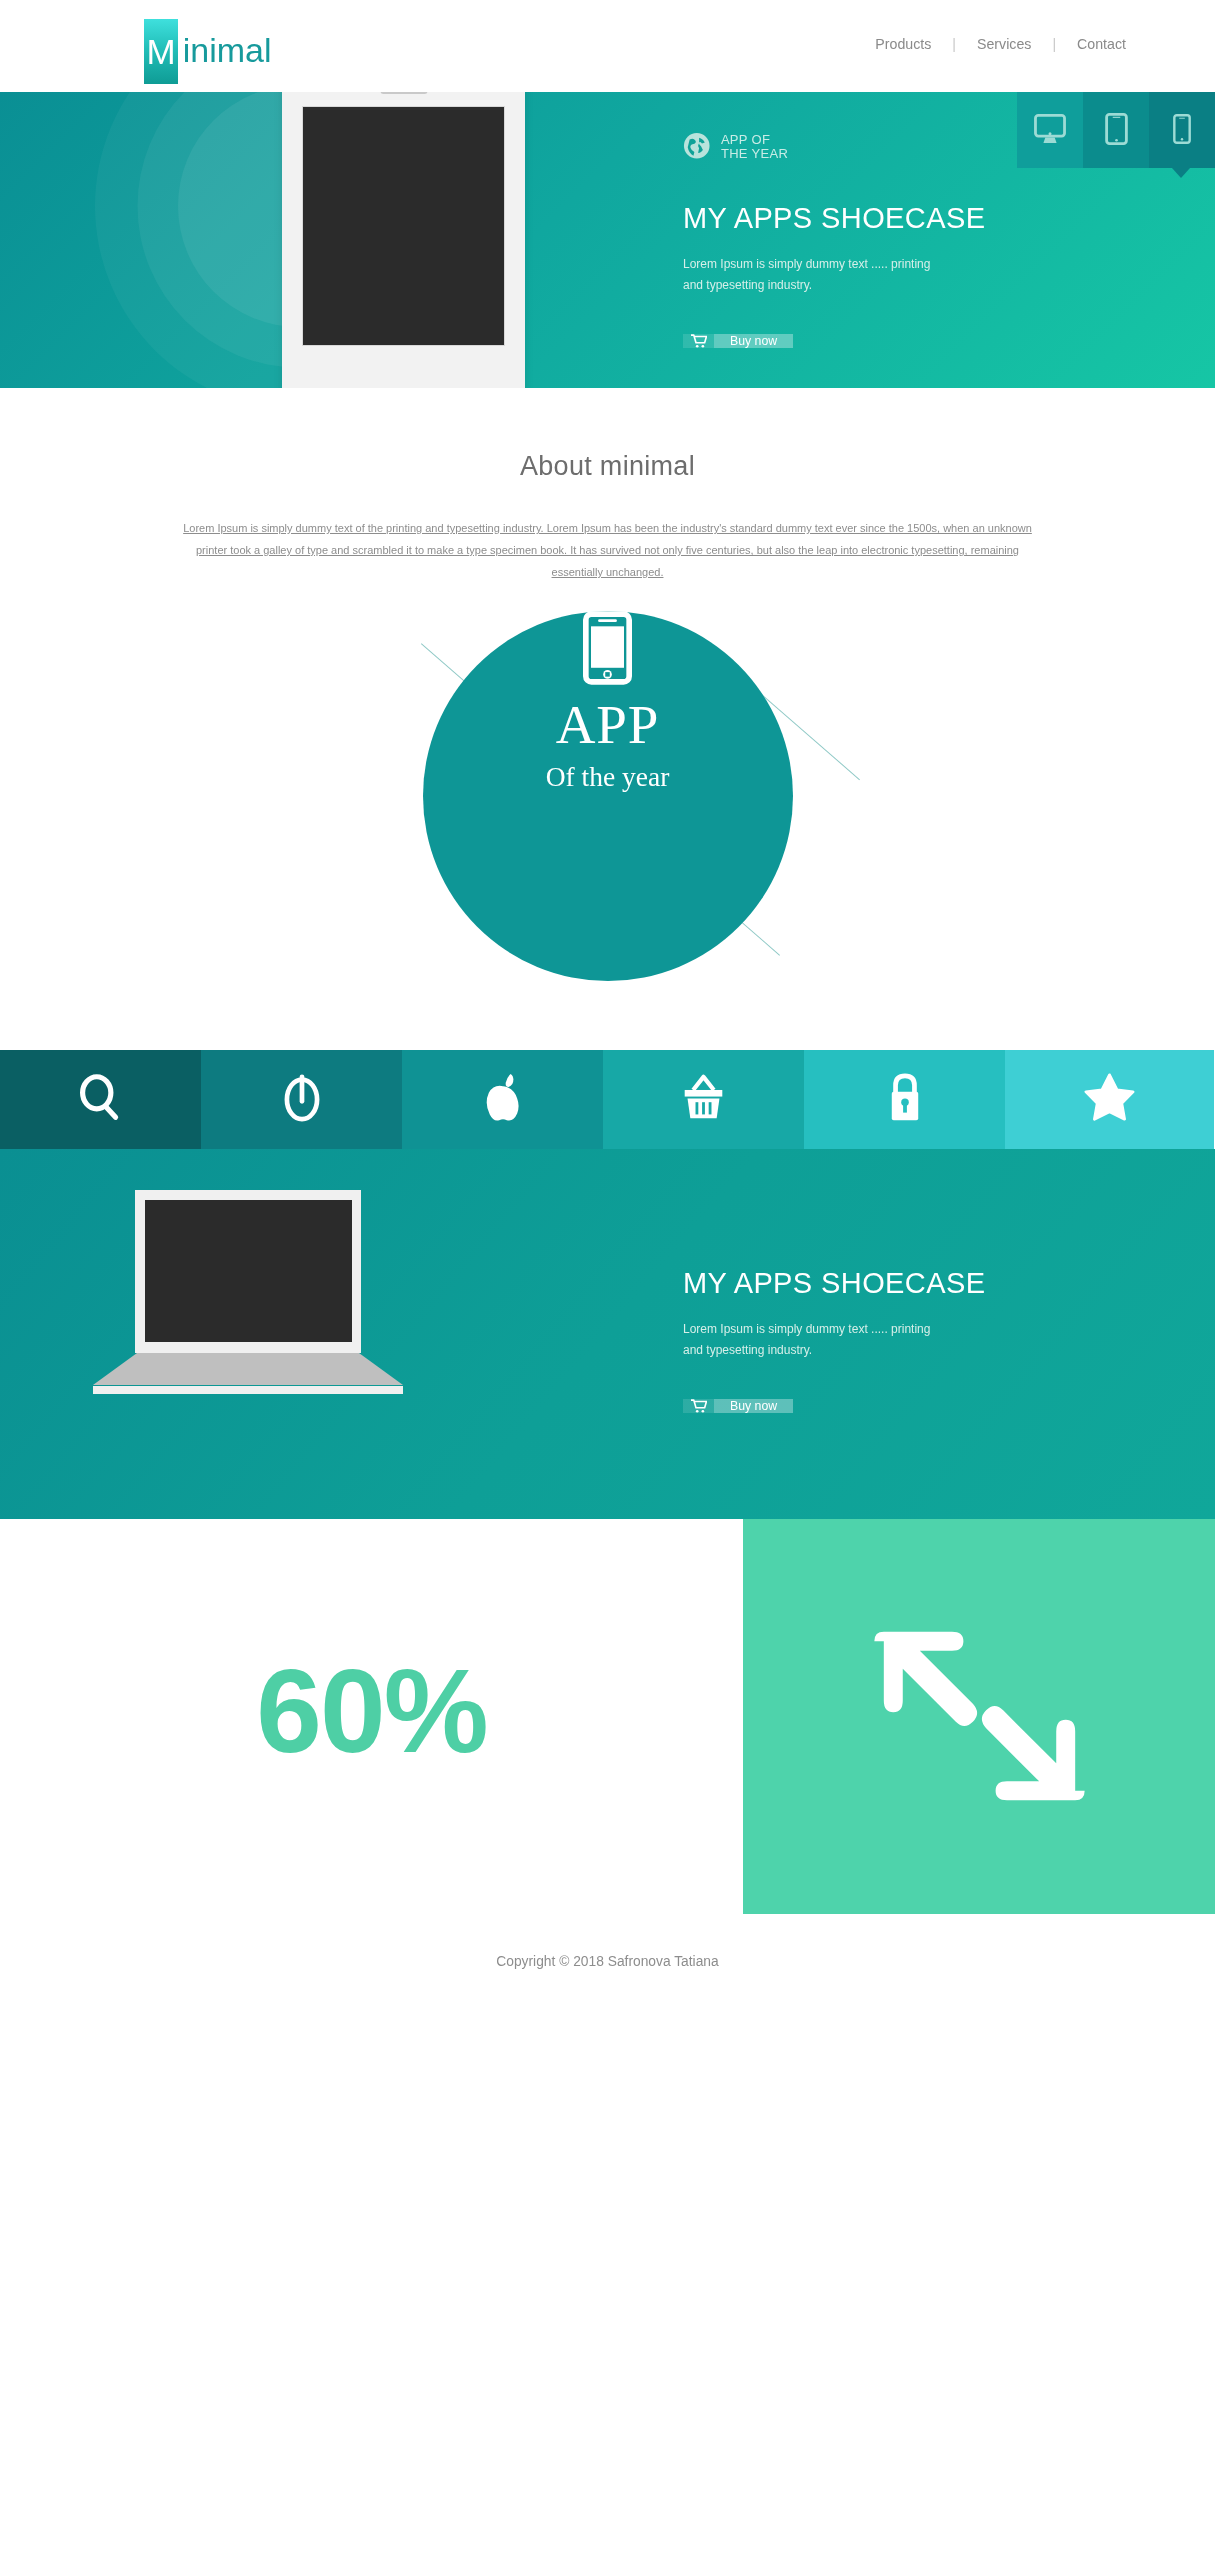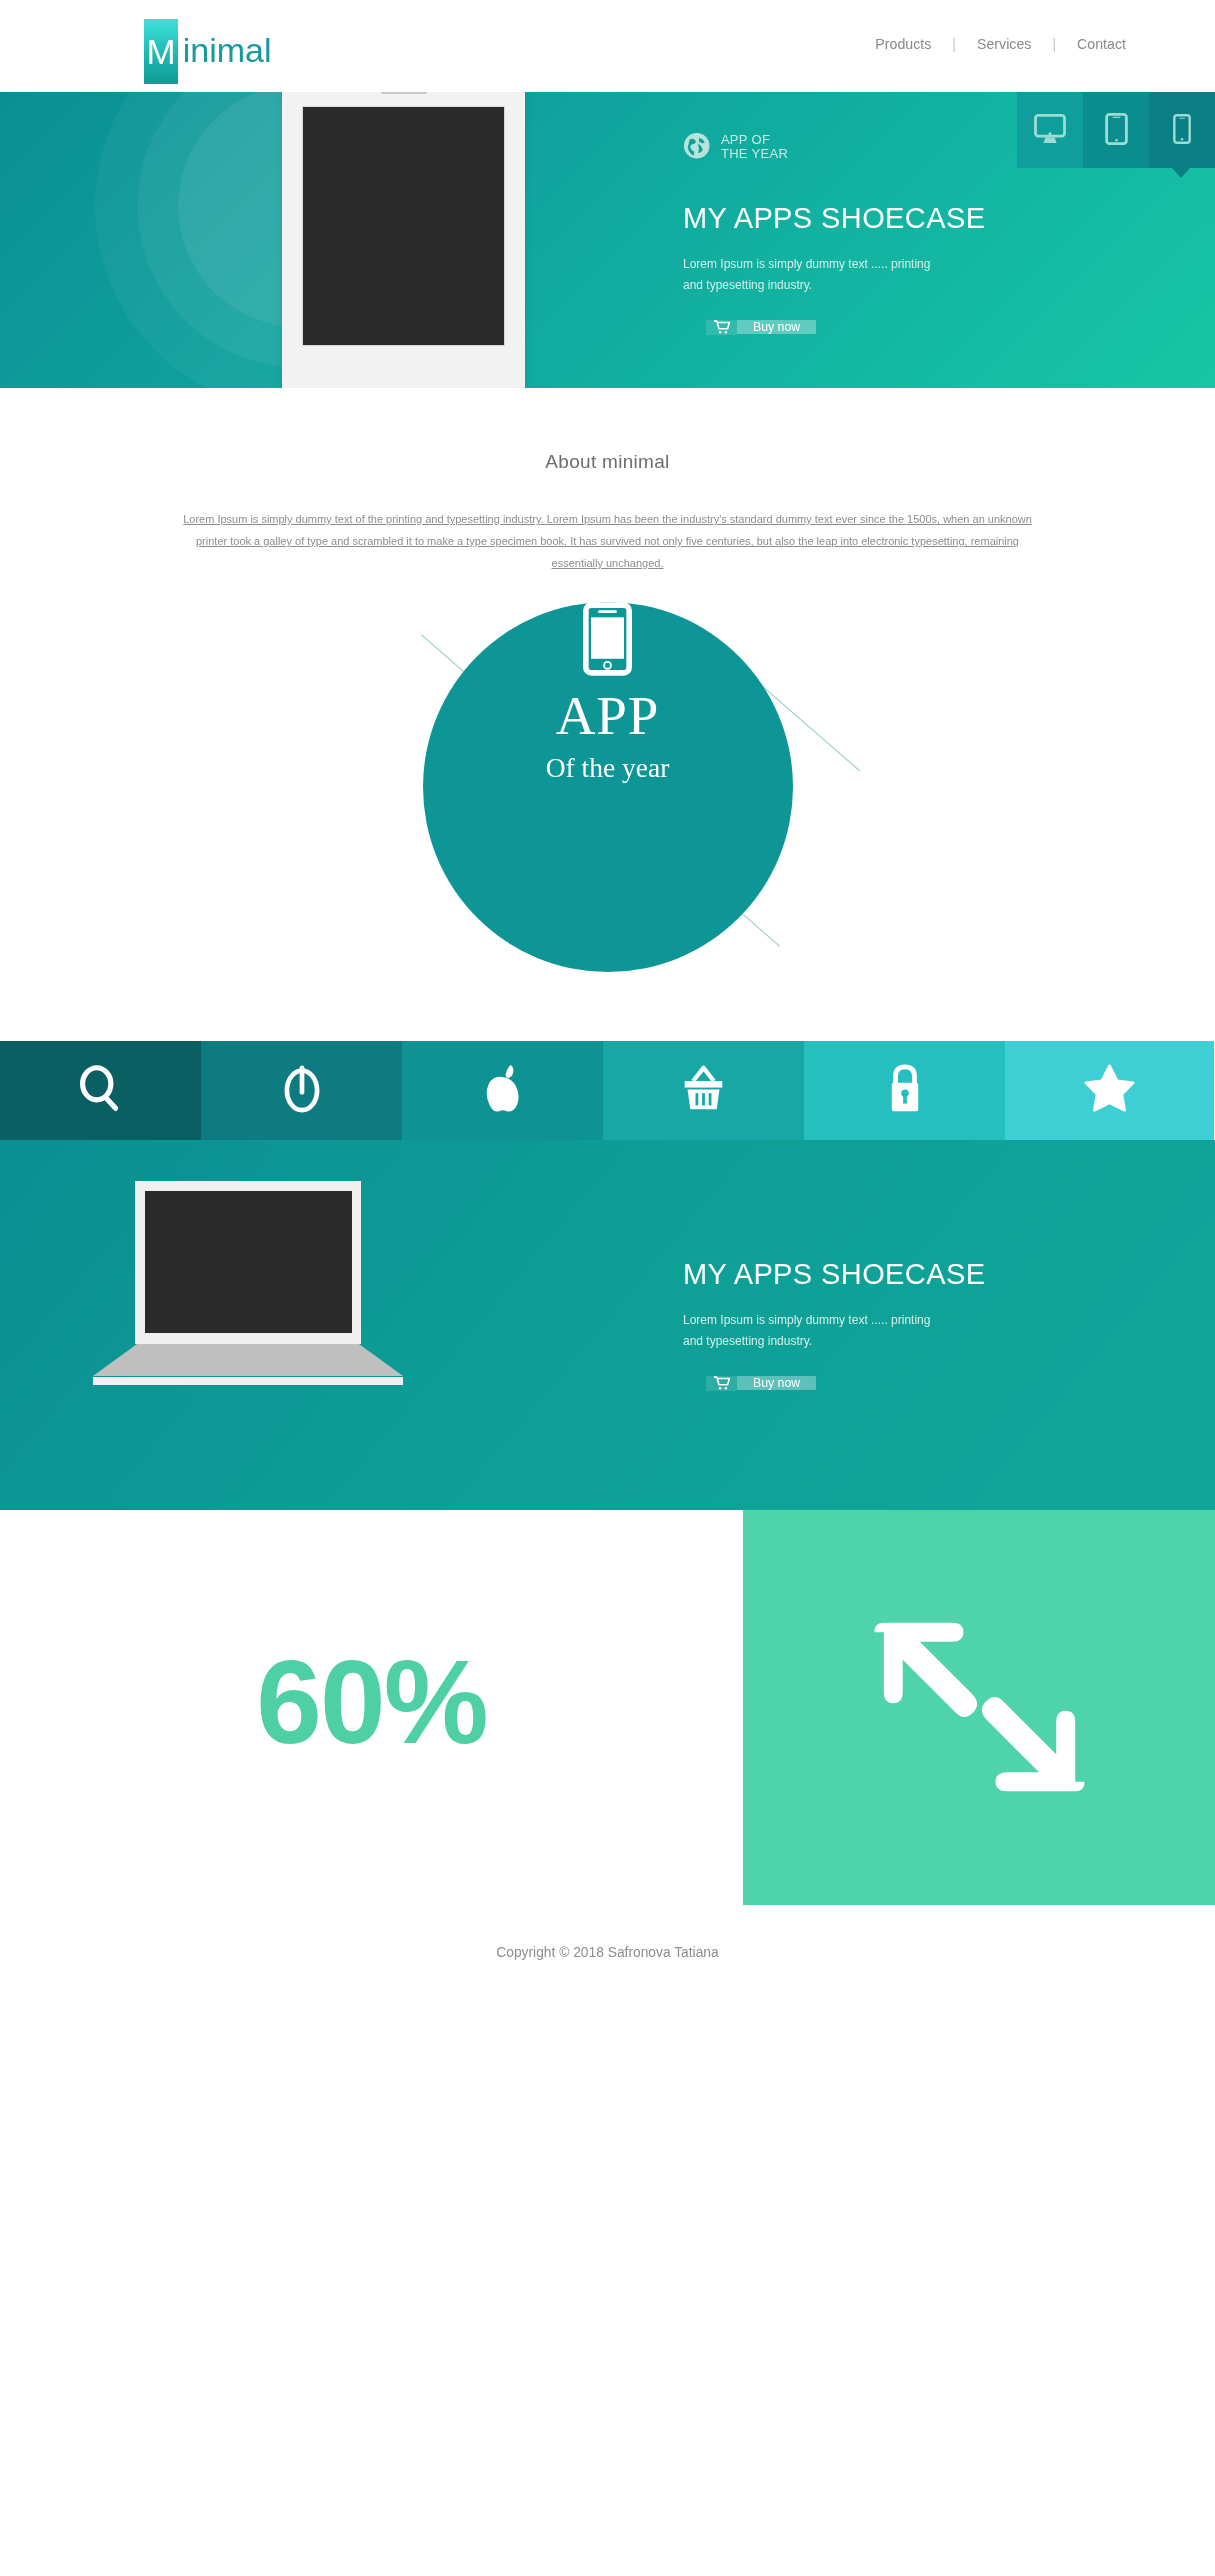--- a/index.html
+++ b/index.html
@@ -169,24 +169,23 @@
     margin-top: 20px;
     color: #d6efe9;
     font-size: 12px;
     line-height: 21px;
     font-weight: 400;
     max-width: 313px;
   }
   .buy-btn {
     margin-top: 24px;
     display: inline-flex;
-    align-items: flex-start;
+    align-items: flex-end;
     height: 27.5px;
     cursor: pointer;
-    margin-left: 23px;
   }
   .buy-icon {
     width: 31px;
     background: rgba(255,255,255,0.13);
     display: flex; align-items: center; justify-content: center;
   }
   .buy-label {
     background: rgba(255,255,255,0.33);
     color: #ffffff;
     font-size: 12.3px;
@@ -195,21 +194,21 @@
   }
 
   
   .about {
     background: #ffffff;
     padding-top: 63px;
     text-align: center;
   }
   .about-title {
     color: #6d6d6d;
-    font-size: 19px;
+    font-size: 27px;
     font-weight: 300;
     letter-spacing: 0.3px;
   }
   .about-para {
     margin: 35px auto 0;
     width: 862px;
     color: #8d8d8d;
     font-size: 11px;
     line-height: 22px;
     font-weight: 400;

